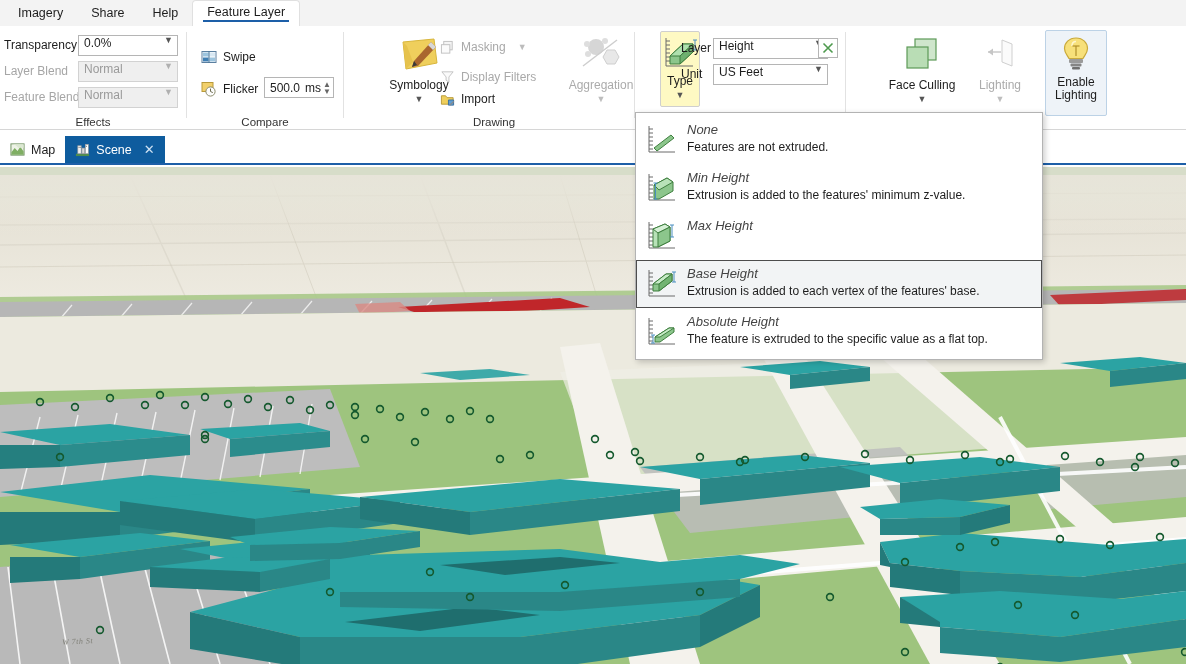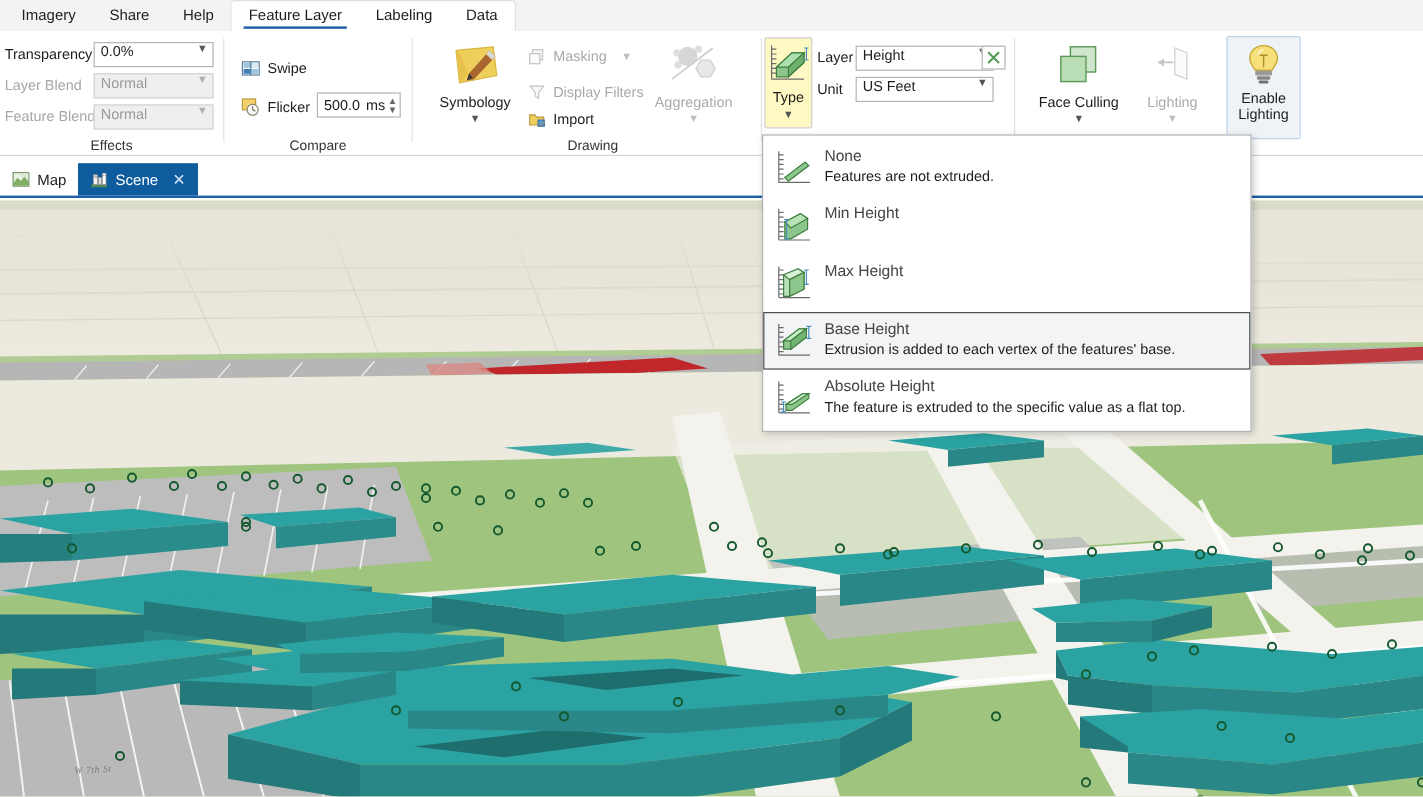--- a/index.html
+++ b/index.html
@@ -20,21 +20,21 @@
     background: #f3f3f3; display: flex; align-items: flex-end; padding-left: 4px;
   }
   .tabbar .tab {
     padding: 4px 14px 5px 14px; font-size: 12.5px; color: #1d1d1d;
     height: 26px; display: flex; align-items: center; white-space: nowrap;
     cursor: default;
   }
   .tabgroup-active {
     background: #ffffff; border-radius: 4px 4px 0 0;
     display: flex; align-items: flex-end; height: 26px;
-    border: 1px solid #e0e0e0; border-bottom: none;
+    border: 1px solid #e0e0e0; border-bottom: none; flex-direction: column;
   }
   .tab.sel { position: relative; font-weight: normal; }
   .tab.sel::after {
     content: ""; position: absolute; left: 10px; right: 10px; bottom: 2px;
     height: 2px; background: #1d5fa8;
   }
 
   
   .ribbon {
     position: absolute; top: 26px; left: 0; width: 1186px; height: 104px;
@@ -72,21 +72,21 @@
   }
 
   
   .ibtn { display: flex; align-items: center; gap: 6px; height: 22px; font-size: 12px; }
   .ibtn.dis { color: #a9a9a9; }
 
   
   .bigbtn {
     position: absolute; width: 62px; text-align: center;
     display: flex; flex-direction: column; align-items: center;
-    font-size: 12px; line-height: 13px; padding-top: 4px;
+    font-size: 12px; line-height: 13px; padding-top: 4px; margin-left: 23px;
   }
   .bigbtn .bl { margin-top: 3px; }
   .bigbtn.dis { color: #ababab; }
   .bigbtn .caret { font-size: 9px; color: #555; margin-top: 1px; }
   .bigbtn.dis .caret { color: #bdbdbd; }
   .bigbtn.pressed { background: #eef3f8; border: 1px solid #bcd2e6; border-radius: 2px; }
   .bigbtn.framed { background: #fef9c3; border: 1px solid #cfcfcf; border-radius: 2px; }
 
   
   .viewtabs {
@@ -120,21 +120,21 @@
     box-shadow: 2px 2px 6px rgba(0,0,0,.20);
     padding: 3px 0 3px 0; z-index: 40;
   }
   .mitem {
     display: flex; align-items: flex-start; gap: 8px;
     padding: 5px 8px 6px 8px; border: 1px solid transparent;
   }
   .mitem.hl { background: #f2f4f5; border: 1px solid #4d4d4d; }
   .mi-ico { width: 34px; height: 34px; flex: 0 0 34px; margin-top: 1px; }
   .mi-txt { display: flex; flex-direction: column; }
-  .mi-title { font-size: 13px; color: #444; line-height: 16px; }
+  .mi-title { font-size: 13px; color: #444; line-height: 16px; font-style: italic; }
   .mi-desc { font-size: 12px; color: #1d1d1d; line-height: 16px; margin-top: 1px; }
 </style>
 </head>
 <body>
 
 <div id="app">
 
   <div class="tabbar">
     <div class="tab">Imagery</div>
     <div class="tab">Share</div>
@@ -699,20 +699,21 @@
             <line x1="4" y1="26" x2="8" y2="26"></line>
         </g>
         <path d="M9 28 L9 14 L22 7 L28 11 L28 20 L14 28 Z" fill="#8cc68c" stroke="#3f7f3f" stroke-width="1"></path>
         <path d="M9 14 L22 7 L28 11 L14 19 Z" fill="#b8e2b8" stroke="#3f7f3f" stroke-width="1"></path>
         <line x1="10.5" y1="12" x2="10.5" y2="28" stroke="#4a8fc0" stroke-width="1"></line>
         <line x1="8.5" y1="12" x2="12.5" y2="12" stroke="#4a8fc0" stroke-width="1"></line>
         <line x1="8.5" y1="28" x2="12.5" y2="28" stroke="#4a8fc0" stroke-width="1"></line>
       </svg>
       <div class="mi-txt">
         <span class="mi-title">Min Height</span>
+        <span class="mi-desc">Extrusion is added to the features' minimum z-value.</span>
       </div>
     </div>
 
     <div class="mitem">
       <svg class="mi-ico" viewBox="0 0 34 34">
         <line x1="4" y1="3" x2="4" y2="29" stroke="#6b6b6b" stroke-width="1"></line>
         <line x1="4" y1="29" x2="30" y2="29" stroke="#6b6b6b" stroke-width="1"></line>
         <g stroke="#6b6b6b" stroke-width="1">
           <line x1="4" y1="6" x2="8" y2="6"></line>
             <line x1="4" y1="10" x2="8" y2="10"></line>

